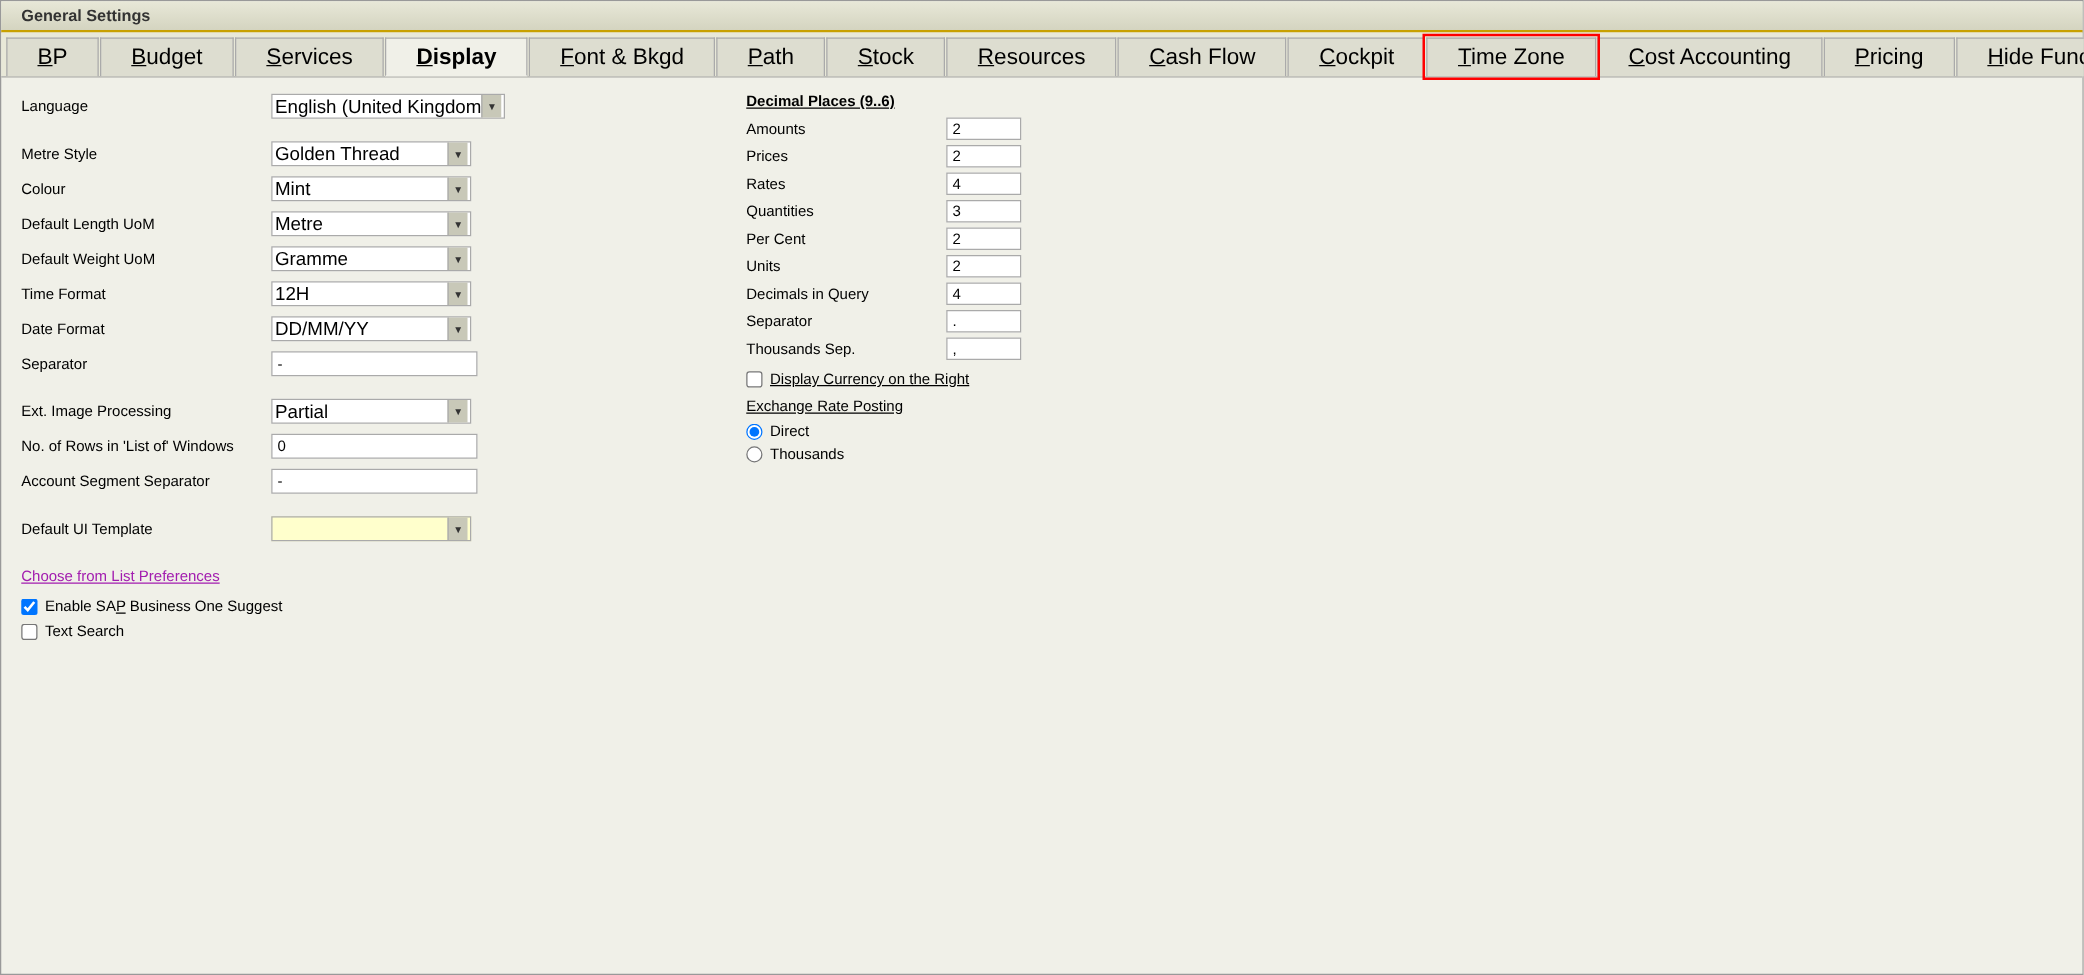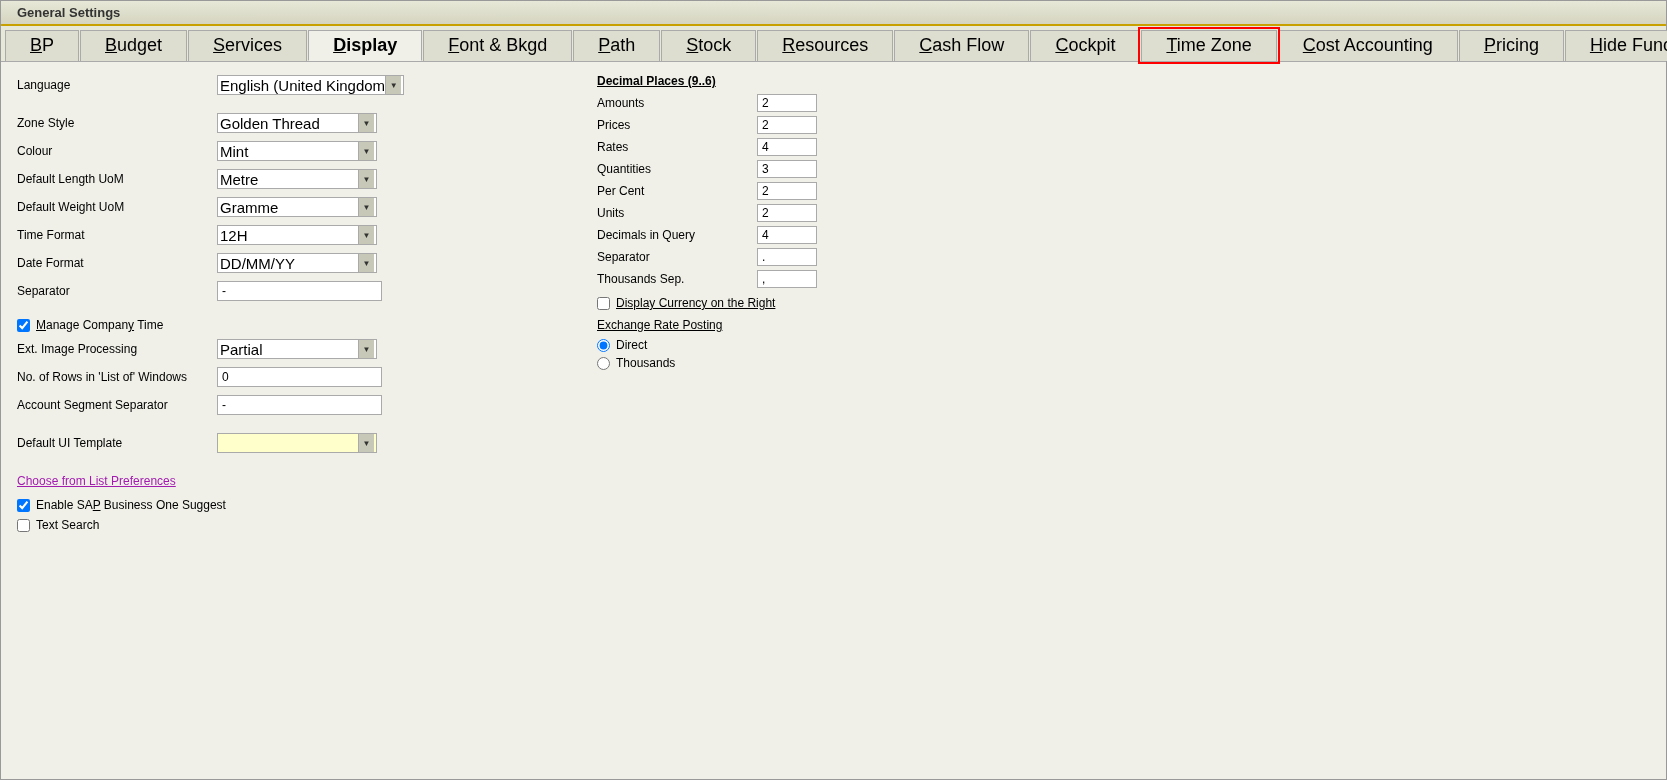--- a/index.html
+++ b/index.html
@@ -216,21 +216,21 @@
         <div class="form-label">Language</div>
         <div class="form-select">
           <span>English (United Kingdom</span>
           <div class="dropdown-arrow"></div>
         </div>
       </div>
 
       <div class="separator-row"></div>
 
       <div class="form-row">
-        <div class="form-label">Zone Style</div>
+        <div class="form-label">Metre Style</div>
         <div class="form-select">
           <span>Golden Thread</span>
           <div class="dropdown-arrow"></div>
         </div>
       </div>
 
       <div class="form-row">
         <div class="form-label">Colour</div>
         <div class="form-select">
           <span>Mint</span>
@@ -270,24 +270,20 @@
         </div>
       </div>
 
       <div class="form-row">
         <div class="form-label">Separator</div>
         <input type="text" class="form-input" value="-" style="">
       </div>
 
       <div class="separator-row"></div>
 
-      <div class="checkbox-row">
-        <input type="checkbox" checked="" style="">
-        <span><u>M</u>anage Compan<u>y</u> Time</span>
-      </div>
 
       <div class="form-row">
         <div class="form-label">Ext. Image Processing</div>
         <div class="form-select">
           <span>Partial</span>
           <div class="dropdown-arrow"></div>
         </div>
       </div>
 
       <div class="form-row">

